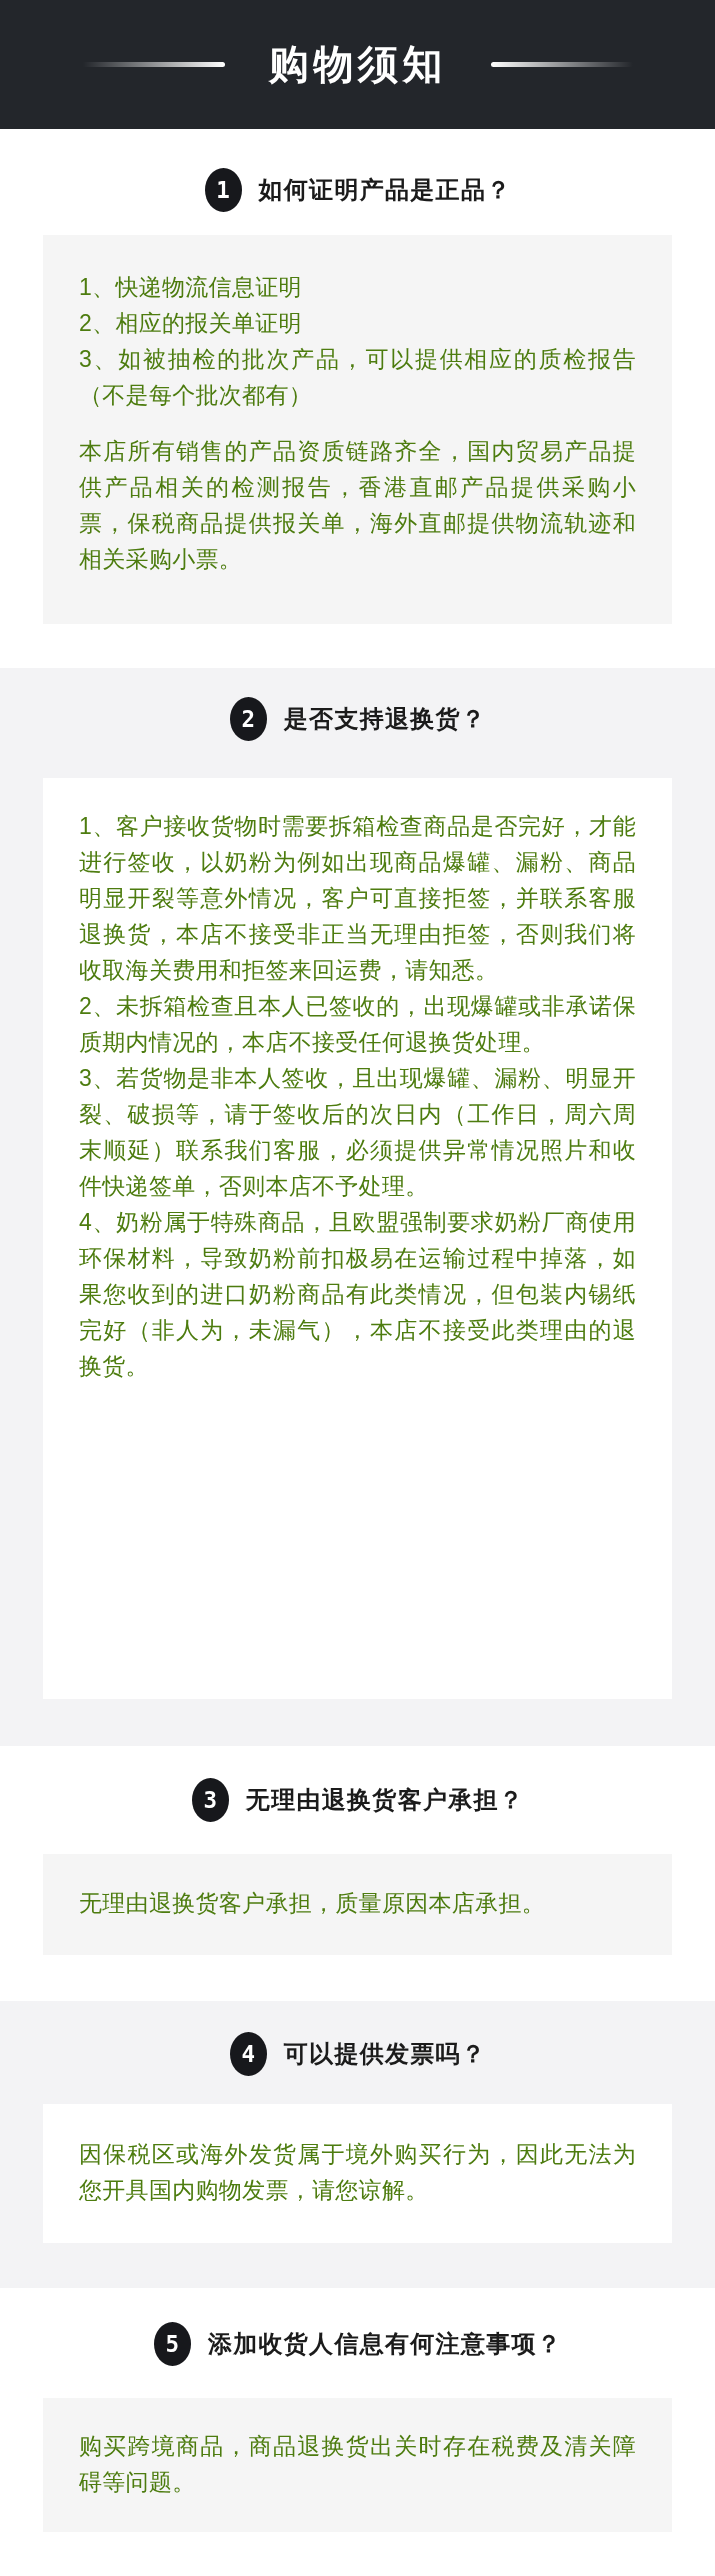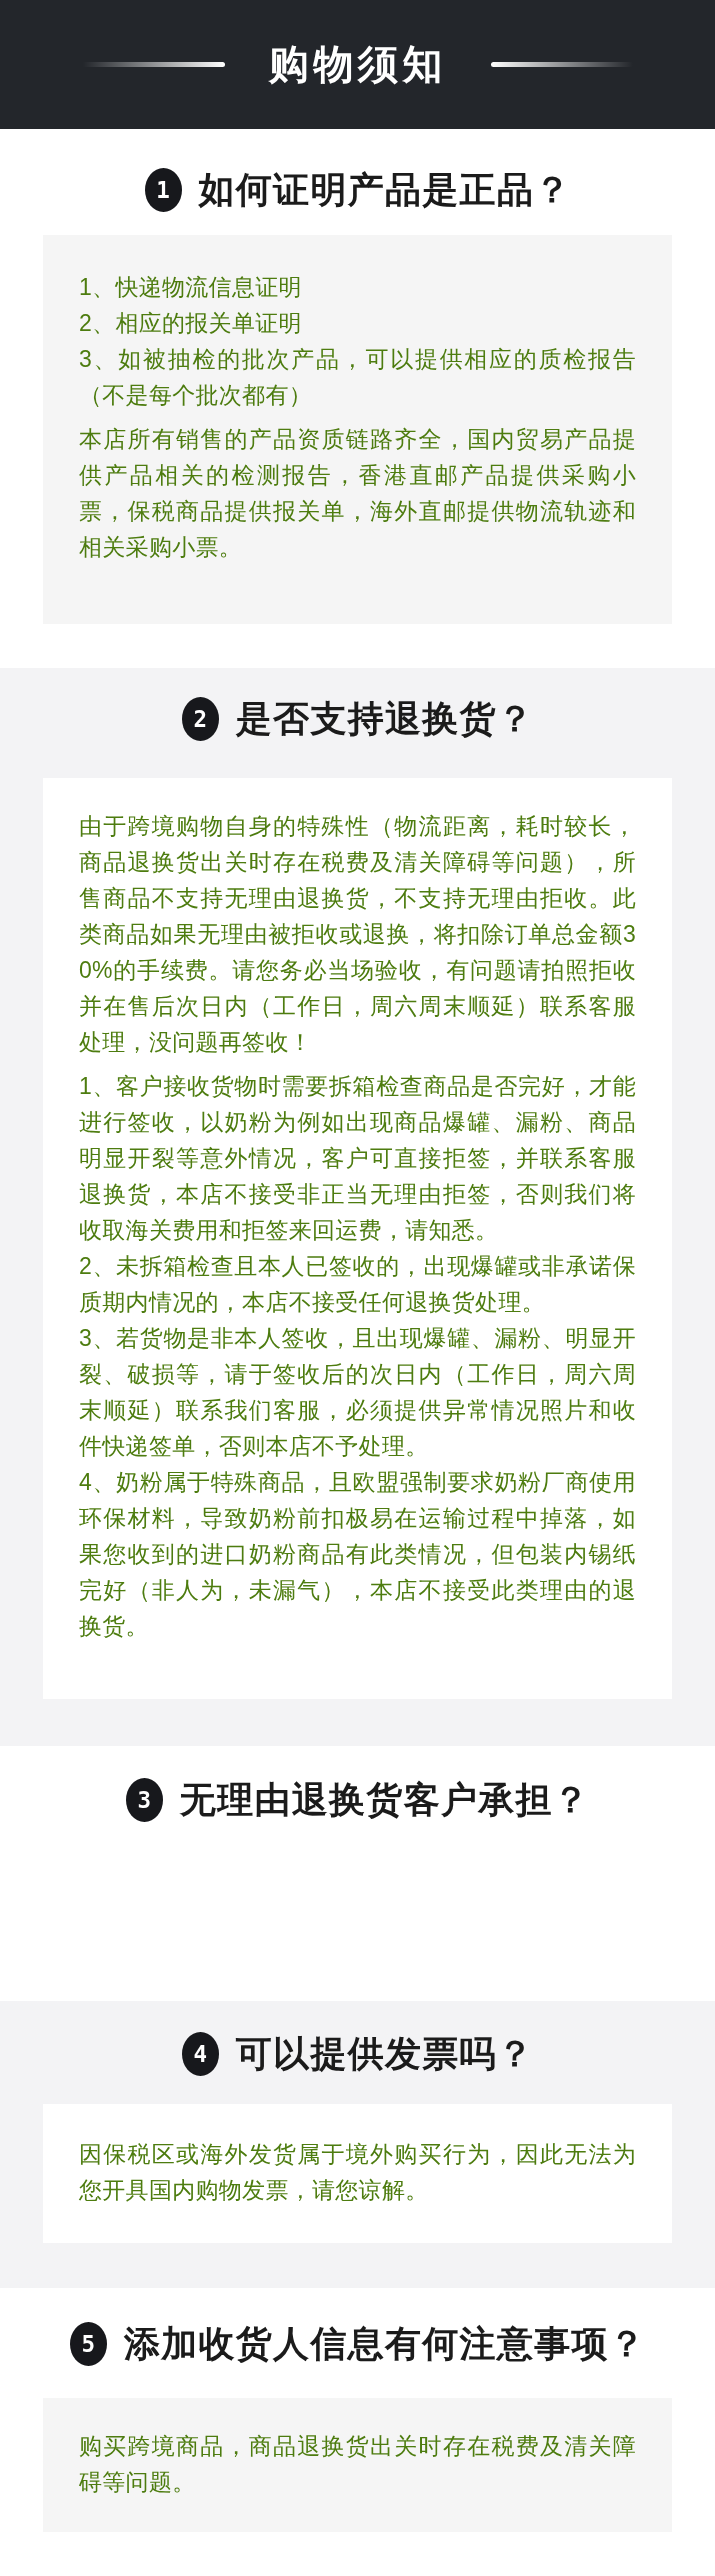--- a/index.html
+++ b/index.html
@@ -50,21 +50,21 @@
     flex: 0 0 auto;
     width: 37px; height: 44px;
     background: #17181c;
     border-radius: 50%;
     color: #ffffff;
     display: flex; align-items: center; justify-content: center;
     font-size: 22.5px; font-weight: bold;
     font-family: "DejaVu Sans Mono", "Liberation Mono", monospace;
   }
   .question {
-    font-size: 36px;
+    font-size: 24px;
     font-weight: 900;
     color: #1b1b1b;
     letter-spacing: 1.3px;
     white-space: nowrap;
   }
   #heading-1 { top: 166px; }
   #heading-2 { top: 695px; }
   #heading-3 { top: 1776px; }
   #heading-4 { top: 2030px; }
   #heading-5 { top: 2320px; }
@@ -74,21 +74,21 @@
     box-sizing: border-box;
     font-size: 23px;
     line-height: 36px;
     color: #4d7c0f;
     letter-spacing: 0.3px;
     text-align: justify;
   }
   .answer.gray  { background: #f5f5f5; }
   .answer.white { background: #ffffff; }
   .answer p { margin: 0; white-space: pre-line; word-break: break-all; }
-  .answer p + p { margin-top: 8px; }
+  .answer p + p { margin-top: 20px; }
   #answer-1 { top: 235px;  height: 389px;  padding: 34px 36px; }
   #answer-2 { top: 778px; height: 921px; padding: 30px 36px; }
   #answer-3 { top: 1854px; height: 101px;  padding: 31px 36px; }
   #answer-4 { top: 2104px; height: 139px;  padding: 32px 36px; }
   #answer-5 { top: 2398px; height: 134px;  padding: 30px 36px; }
 </style>
 </head>
 <body>
 
 <div id="page">
@@ -111,30 +111,32 @@
 2、相应的报关单证明
 3、如被抽检的批次产品，可以提供相应的质检报告（不是每个批次都有）</p>
     <p>本店所有销售的产品资质链路齐全，国内贸易产品提供产品相关的检测报告，香港直邮产品提供采购小票，保税商品提供报关单，海外直邮提供物流轨迹和相关采购小票。</p>
   </div>
 
   <div class="qa-heading" id="heading-2">
     <div class="badge">2</div>
     <div class="question">是否支持退换货？</div>
   </div>
   <div class="answer white" id="answer-2">
-    <p>由于跨境购物自身的特殊性（物流距离，耗时较长，商品退换货出关时存在税费及清关障碍等问题），所售商品不支持无理由退换货，不支持无理由拒收。此类商品如果无理由被拒收或退换，将扣除订单总金额30%的手续费。请您务必当场验收，有问题请拍照拒收并在售后次日内（工作日，周六周末顺延）联系客服处理，没问题再签收！</p>
     <p>1、客户接收货物时需要拆箱检查商品是否完好，才能进行签收，以奶粉为例如出现商品爆罐、漏粉、商品明显开裂等意外情况，客户可直接拒签，并联系客服退换货，本店不接受非正当无理由拒签，否则我们将收取海关费用和拒签来回运费，请知悉。
 2、未拆箱检查且本人已签收的，出现爆罐或非承诺保质期内情况的，本店不接受任何退换货处理。
 3、若货物是非本人签收，且出现爆罐、漏粉、明显开裂、破损等，请于签收后的次日内（工作日，周六周末顺延）联系我们客服，必须提供异常情况照片和收件快递签单，否则本店不予处理。
 4、奶粉属于特殊商品，且欧盟强制要求奶粉厂商使用环保材料，导致奶粉前扣极易在运输过程中掉落，如果您收到的进口奶粉商品有此类情况，但包装内锡纸完好（非人为，未漏气），本店不接受此类理由的退换货。</p>
   </div>
 
   <div class="qa-heading" id="heading-3">
     <div class="badge">3</div>
     <div class="question">无理由退换货客户承担？</div>
+  </div>
+  <div class="answer gray" id="answer-3">
+    <p>无理由退换货客户承担，质量原因本店承担。</p>
   </div>
 
   <div class="qa-heading" id="heading-4">
     <div class="badge">4</div>
     <div class="question">可以提供发票吗？</div>
   </div>
   <div class="answer white" id="answer-4">
     <p>因保税区或海外发货属于境外购买行为，因此无法为您开具国内购物发票，请您谅解。</p>
   </div>
 

